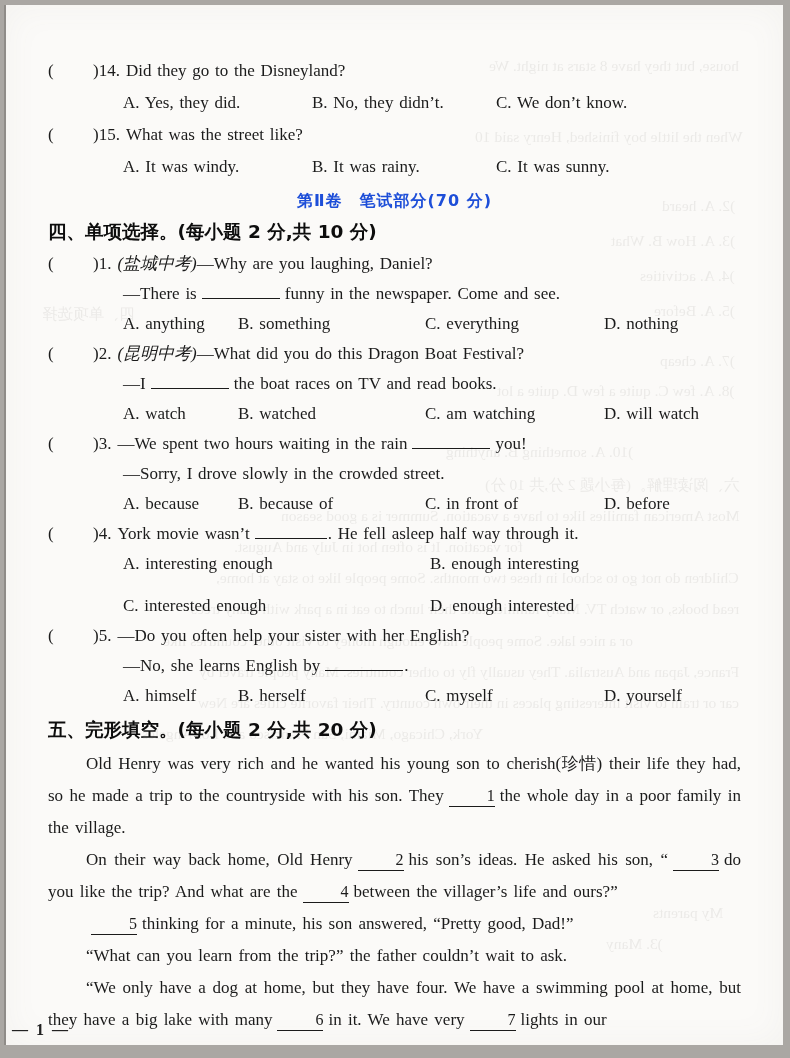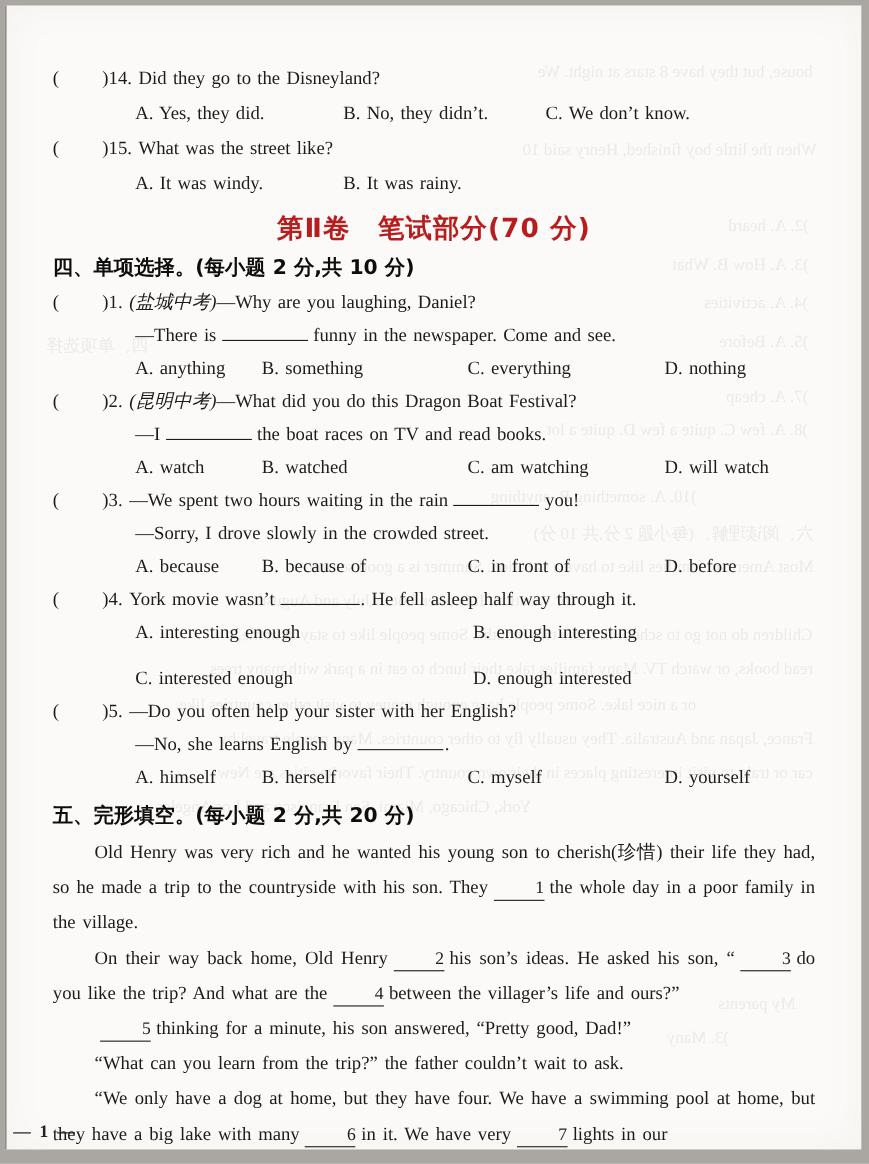--- a/index.html
+++ b/index.html
@@ -50,23 +50,23 @@
   }
   .blank.short{width:72px;}
   .blank.tight{margin-right:1px;}
   .nblank{
     display:inline-block;min-width:44px;text-align:center;
     border-bottom:1.5px solid #1b1b1b;margin:0 5px;
     font-size:16px;line-height:1.1;padding-bottom:1px;
   }
   
   .sec-header{
-    text-align:center;font-size:24px;font-weight:700;
+    text-align:center;font-size:16px;font-weight:700;
     font-family:"DejaVu Sans","Liberation Sans",sans-serif;
-    margin:8px 0 7px;color:#b91c1c;letter-spacing:1px;
+    margin:8px 0 7px;color:#1d4ed8;letter-spacing:1px;
   }
   .part-heading{
     font-size:18.5px;font-weight:700;
     font-family:"DejaVu Sans","Liberation Sans",sans-serif;
     margin:2px 0 5px;color:#0d0d0d;
   }
   .part-heading.p5h{margin:6px 0 6px;}
   
   .cloze p{
     margin:0;line-height:32px;text-indent:38px;
@@ -120,20 +120,21 @@
       </div>
     </div>
 
     <div>
       <div class="qline">
         <span class="lp">(</span><span class="qnum">)15.</span><span>What was the street like?</span>
       </div>
       <div class="opts opts3">
         <span>A. It was windy.</span>
         <span>B. It was rainy.</span>
+        <span>C. It was sunny.</span>
       </div>
     </div>
 
     <div class="sec-header">第Ⅱ卷　笔试部分(70 分)</div>
 
     <div class="p4">
       <div class="part-heading">四、单项选择。(每小题 2 分,共 10 分)</div>
 
       <div>
         <div class="qline">

